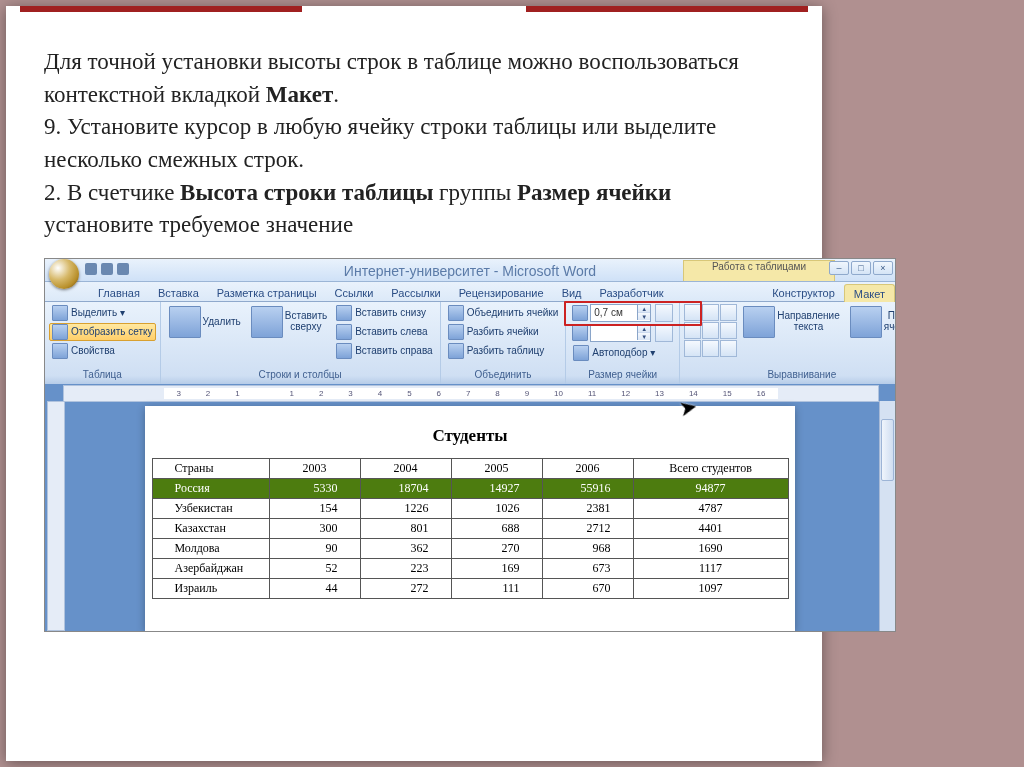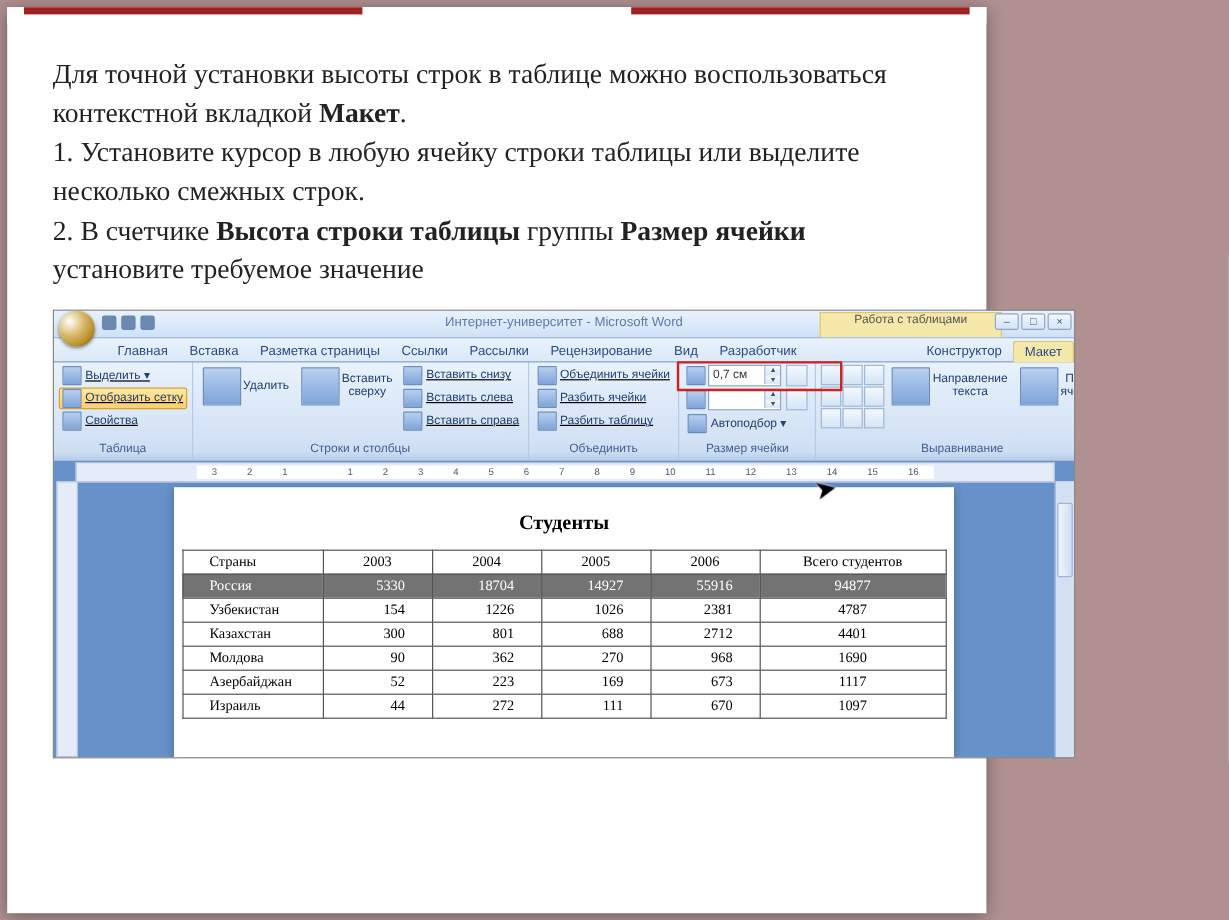--- a/index.html
+++ b/index.html
@@ -10,37 +10,37 @@
   .textblock { padding:26px 38px 12px 38px; font-size:23px; line-height:1.42; color:#222; }
   .textblock p { margin:0; }
   .bold { font-weight:700; }
   .screenshot { margin:4px 38px 0 38px; border:1px solid #888; width:850px; height:372px; position:relative; background:linear-gradient(#c8dbf2,#a9c1e4); font-family:Tahoma,Arial,sans-serif; font-size:10px; overflow:hidden; }
 
   
   .titlebar { height:22px; background:linear-gradient(#e9f2fc,#cfe1f7); position:relative; border-bottom:1px solid #9bb5d6; }
   .orb { position:absolute; left:4px; top:0px; width:30px; height:30px; border-radius:50%; background:radial-gradient(circle at 30% 30%, #fff,#d7b96a 40%,#b88f2a 70%,#5a3a0a); box-shadow:0 1px 3px rgba(0,0,0,0.5); z-index:6; }
   .qat { position:absolute; left:40px; top:4px; display:flex; gap:4px; }
   .qat .ic { width:12px; height:12px; background:#6a88b0; border-radius:2px; }
-  .titletext { position:absolute; left:0; right:0; top:4px; text-align:center; color:#5b7ba8; font-size:11px; }
+  .titletext { position:absolute; left:0; right:0; top:4px; text-align:center; color:#5b7ba8; font-size:14px; }
   .contexttab-area { position:absolute; right:60px; top:1px; height:20px; background:#f5e8a8; display:flex; align-items:flex-start; border:1px solid #d8c778; border-bottom:none; }
   .contexttab-title { padding:0 28px; font-size:10px; color:#555; }
   .winbtns { position:absolute; right:2px; top:2px; display:flex; gap:2px; }
   .winbtn { width:18px; height:12px; border:1px solid #8fa9cc; background:linear-gradient(#f0f6fd,#d5e4f6); border-radius:2px; font-size:9px; display:flex; align-items:center; justify-content:center; color:#3a5a85; }
 
   .tabstrip { height:19px; display:flex; padding-left:44px; align-items:flex-end; background:linear-gradient(#e9f2fc,#dce9f8); border-bottom:1px solid #8fa9cc; position:relative; }
   .tab { padding:3px 9px 2px; color:#2a4d85; font-size:11px; cursor:default; }
   .tab.context { color:#2a4d85; }
   .tab.active { background:#f5e8a8; border:1px solid #d8c778; border-bottom:none; border-radius:3px 3px 0 0; color:#2a4d85; font-weight:normal; margin-bottom:-1px; position:relative; z-index:2; }
   .helpic { position:absolute; right:6px; top:2px; width:14px; height:14px; border-radius:50%; background:radial-gradient(#cde5ff,#5a8cd0); color:#fff; text-align:center; font-size:10px; line-height:14px; }
 
   .ribbon { height:82px; background:linear-gradient(#e9f2fc,#cfdff3  90%,#b6cce8); display:flex; border-bottom:1px solid #8fa9cc; font-size:10px; }
   .group { border-right:1px solid #b4cbe7; padding:2px 4px; display:flex; flex-direction:column; justify-content:space-between; }
   .groupname { text-align:center; color:#406090; font-size:10px; padding:1px 0 2px; }
   .gbody { flex:1; display:flex; align-items:flex-start; gap:2px; }
-  .vstack { display:flex; flex-direction:column; gap:1px;text-decoration:underline; }
+  .vstack { display:flex; flex-direction:column; gap:1px; }
   .rbtn { display:flex; align-items:center; gap:3px; padding:1px 3px; color:#204070; white-space:nowrap; }
   .rbtn.sel { background:linear-gradient(#ffe8a0,#ffcf6a); border:1px solid #d8a030; border-radius:2px; padding:0 2px; }
   .ric { width:14px; height:14px; background:linear-gradient(#b8d0f0,#7ea3d8); border:1px solid #6a8cbf; border-radius:1px; flex-shrink:0; }
   .ric.lg { width:30px; height:30px; }
   .bigbtn { display:flex; align-items:center; gap:2px; padding:2px 4px; color:#204070; text-align:center; line-height:1.05; }
 
   .sizegroup { position:relative; }
   .sizestack { display:flex; flex-direction:column; gap:2px; }
   .sizerow { display:flex; align-items:center; gap:2px; padding:0 2px; }
   .hlbox { position:absolute; left:-2px; top:-1px; width:134px; height:21px; border:2px solid #cc2222; border-radius:1px; pointer-events:none; }
@@ -57,41 +57,41 @@
   .vrule { position:absolute; left:2px; top:17px; width:16px; bottom:0; background:#e5ecf7; border:1px solid #b0c3de; }
   .hrule { position:absolute; left:18px; right:16px; top:1px; height:15px; background:#e5ecf7; border:1px solid #b0c3de; }
   .hrule-inner { position:absolute; left:100px; right:100px; top:2px; bottom:2px; background:#fff; display:flex; justify-content:space-around; align-items:center; font-size:8px; color:#557; }
   .page { position:absolute; left:100px; top:22px; width:650px; bottom:0; background:#fff; box-shadow:0 2px 8px rgba(0,0,0,0.3); }
   .doctitle { text-align:center; font-family:"Times New Roman",serif; font-weight:700; font-size:17px; padding:20px 0 12px; color:#000; }
   .dtable { margin:0 auto; border-collapse:collapse; font-family:"Times New Roman",serif; font-size:12px; color:#000; }
   .dtable th, .dtable td { border:1px solid #555; padding:2px 22px; text-align:right; min-width:46px; }
   .dtable th { font-weight:400; text-align:center; }
   .dtable td:first-child, .dtable th:first-child { text-align:left; min-width:72px; }
   .dtable td:last-child, .dtable th:last-child { text-align:center; min-width:110px; }
-  .dtable tr.selrow td { background:#737373; color:#fff; }
+  .dtable tr.selrow td { background:#4d7c0f; color:#fff; }
   .vscroll { position:absolute; right:0; top:17px; width:15px; bottom:0; background:#d5e1f2; border-left:1px solid #a8bad6; }
   .vthumb { position:absolute; left:1px; right:1px; top:18px; height:60px; background:linear-gradient(90deg,#f0f5fc,#cfddf1); border:1px solid #9db4d6; border-radius:2px; }
 
   .alrow { display:flex; gap:1px; }
   .albtn { width:15px; height:15px; background:linear-gradient(#f5f9fe,#d5e4f6); border:1px solid #a0b8d8; }
 </style>
 </head>
 <body>
 
 <div class="slide">
   <div class="topbar">
     <div class="accent"></div>
       <div class="accent2"></div>
   </div>
 
   <div class="textblock">
     <p>
       <span>Для точной установки высоты строк в таблице можно воспользоваться контекстной вкладкой </span><span class="bold">Макет</span><span>.</span>
     </p>
-    <p>1. Установите курсор в любую ячейку строки таблицы или выделите несколько смежных строк.</p>
+    <p>9. Установите курсор в любую ячейку строки таблицы или выделите несколько смежных строк.</p>
     <p>
       <span>2. В счетчике </span><span class="bold">Высота строки таблицы</span><span> группы </span><span class="bold">Размер ячейки</span><span> установите требуемое значение</span>
     </p>
   </div>
 
   <div class="screenshot">
 
     <div class="titlebar">
       <div class="orb"></div>
       <div class="qat">

